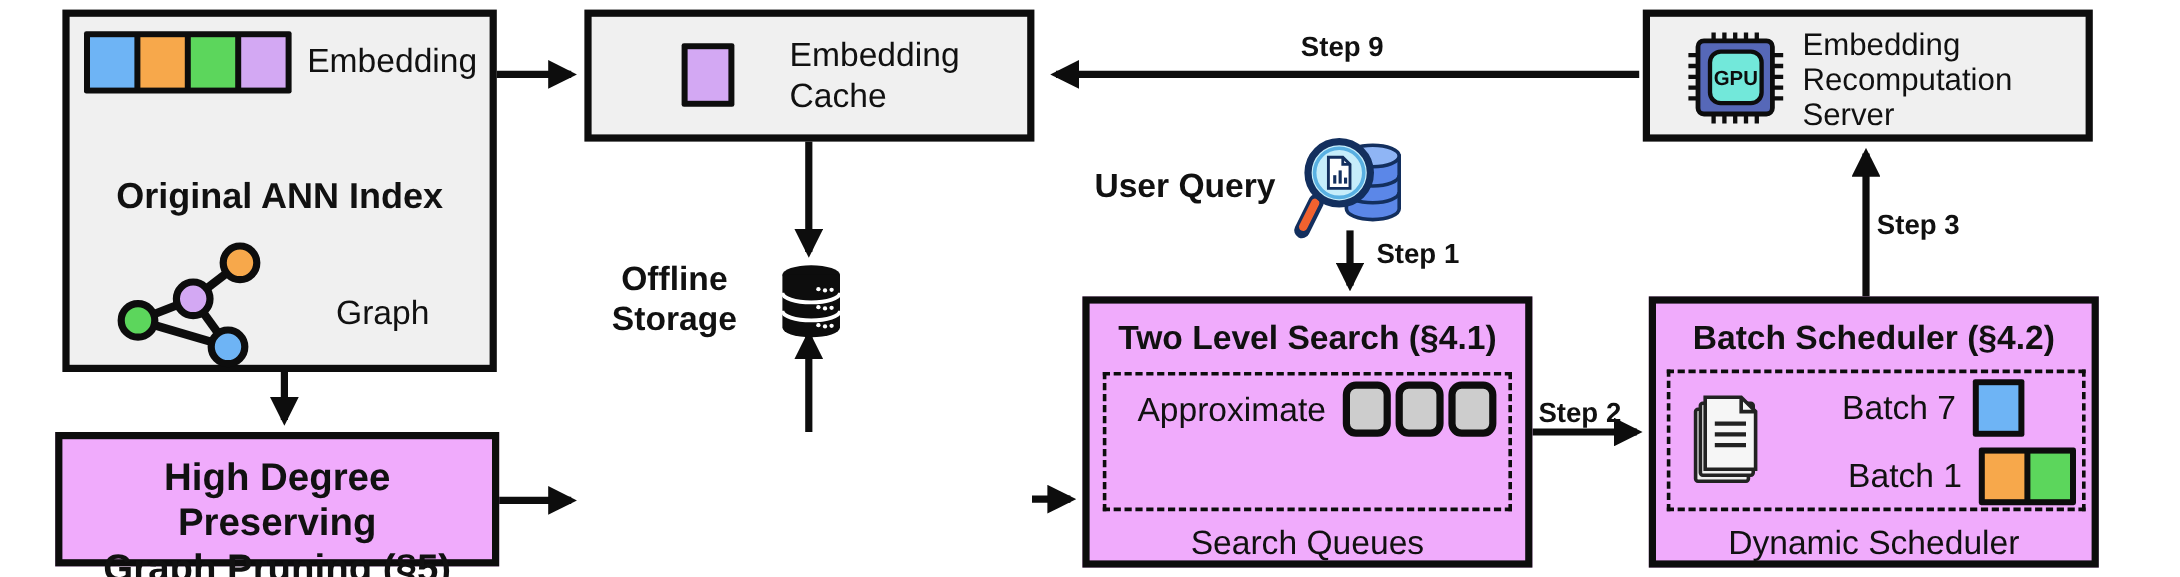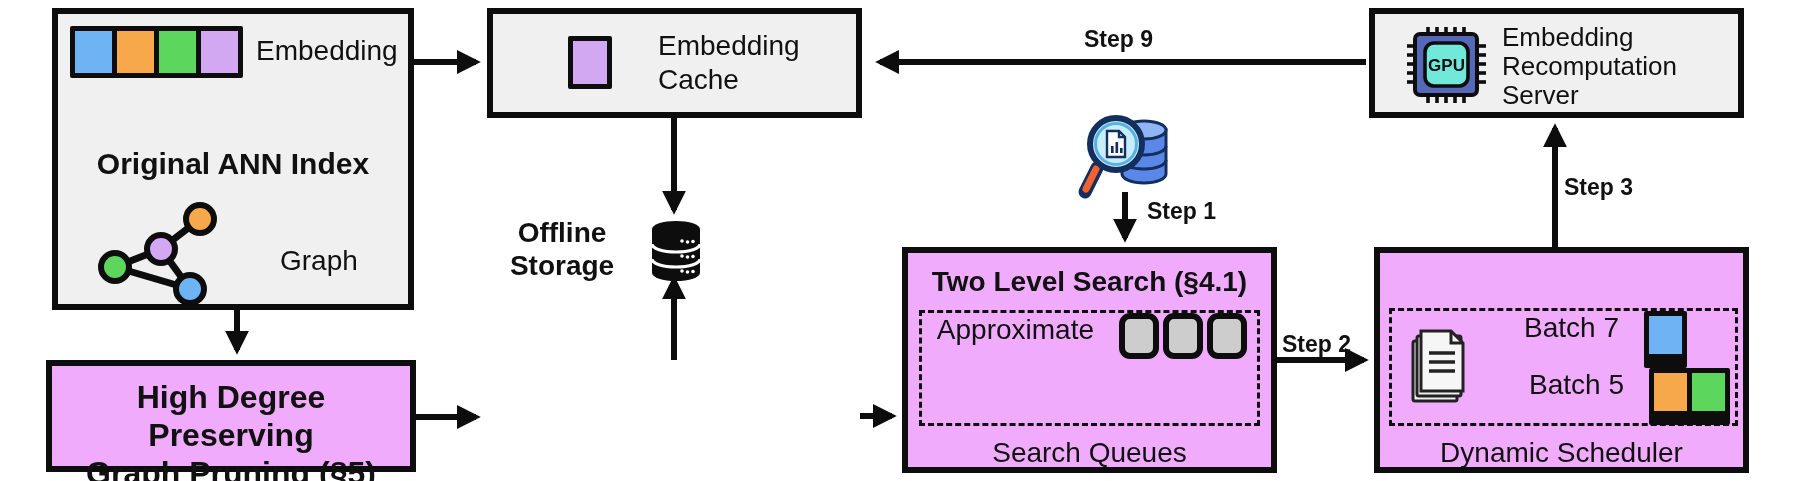--- a/index.html
+++ b/index.html
@@ -12,21 +12,21 @@
   .ml{white-space:pre-line;}
   .lbl{position:absolute;font-size:28px;line-height:33px;}
   .bold{font-weight:bold;}
   .center{text-align:center;}
   .steplbl{position:absolute;font-size:23px;font-weight:bold;white-space:nowrap;}
   
   .sqgroup{display:inline-flex;background:#0d0d0d;padding:5px;gap:5px;border-radius:2px;}
   .sqcell{width:37px;height:42px;}
   .sqcell.small{width:33px;height:38px;}
   
-  .qrow{display:flex;justify-content:flex-end;gap:25px;height:56px;padding-right:10px;}
+  .qrow{display:flex;align-items:center;justify-content:flex-end;gap:14px;height:56px;padding-right:10px;}
   .qsqs{display:flex;gap:4px;}
   .qsq{width:28px;height:34px;border:6px solid #0d0d0d;border-radius:11px;background:#cdcdcd;}
   .dashed{position:absolute;border:3px dashed #0d0d0d;box-sizing:border-box;}
   svg{display:block;}
   .icon{position:absolute;}
 </style>
 </head>
 <body>
 
 <div id="canvas">
@@ -102,20 +102,21 @@
         <circle cx="43" cy="51.5" r="1.8"></circle>
     </g>
   </svg>
 
   <div class="box dark" style="left:2px;top:360px;width:370px;height:112px;">
     <div class="lbl ml bold center" style="left:0;right:0;top:12px;font-size:32px;line-height:38px;">High Degree Preserving
 Graph Pruning (§5)</div>
   </div>
 
 
+  <div class="lbl bold" style="left:868px;top:138px;">User Query</div>
   <svg class="icon" style="left:1032px;top:100px;" width="96" height="102" viewBox="0 0 96 102">
 
     <path d="M46,30 v44 a22,9 0 0 0 44,0 v-44 Z" fill="#5b87e8" stroke="#132f5e" stroke-width="3"></path>
     <path d="M46,46 a22,9 0 0 0 44,0" stroke="#132f5e" stroke-width="3" fill="none"></path>
     <path d="M46,60 a22,9 0 0 0 44,0" stroke="#132f5e" stroke-width="3" fill="none"></path>
     <ellipse cx="68" cy="30" rx="22" ry="9" fill="#8fb5f5" stroke="#132f5e" stroke-width="3"></ellipse>
 
     <line x1="21" y1="68" x2="9" y2="92" stroke="#132f5e" stroke-width="13" stroke-linecap="round"></line>
     <line x1="20" y1="69" x2="10" y2="89" stroke="#f2622f" stroke-width="7" stroke-linecap="round"></line>
 
@@ -143,38 +144,39 @@
           <span class="qsq"></span>
             <span class="qsq"></span>
             <span class="qsq"></span>
         </span>
       </div>
     </div>
     <div class="lbl center" style="left:0;right:0;top:183px;">Search Queues</div>
   </div>
 
   <div class="box dark" style="left:1330px;top:247px;width:375px;height:226px;">
+    <div class="lbl bold center" style="left:0;right:0;top:12px;">Batch Scheduler (§4.2)</div>
     <div class="dashed" style="left:9px;top:55px;width:349px;height:118px;">
       <svg class="icon" style="left:16px;top:14px;" width="66" height="92" viewBox="0 0 66 92">
         <rect x="5" y="16" width="44" height="60" rx="2" fill="#efefef" stroke="#222" stroke-width="3"></rect>
         <rect x="9" y="11" width="44" height="60" rx="2" fill="#efefef" stroke="#222" stroke-width="3"></rect>
         <path d="M13,6 h30 l12,12 v48 h-42 Z" fill="#f6f6f6" stroke="#222" stroke-width="3"></path>
         <path d="M43,6 v12 h12" fill="none" stroke="#222" stroke-width="3"></path>
         <line x1="21" y1="28" x2="47" y2="28" stroke="#222" stroke-width="3.5"></line>
         <line x1="21" y1="37" x2="47" y2="37" stroke="#222" stroke-width="3.5"></line>
         <line x1="21" y1="46" x2="47" y2="46" stroke="#222" stroke-width="3.5"></line>
       </svg>
       <div class="qrow" style="height:57px;padding-right:48px;">
         <span class="lbl" style="position:static;">Batch 7</span>
         <span class="sqgroup">
           <span class="sqcell small" style="background:#6EB4F5;"></span>
         </span>
       </div>
       <div class="qrow" style="height:57px;padding-right:5px;">
-        <span class="lbl" style="position:static;">Batch 5</span>
+        <span class="lbl" style="position:static;">Batch 1</span>
         <span class="sqgroup">
           <span class="sqcell small" style="background:#F7A84B;"></span>
           <span class="sqcell small" style="background:#5CD65C;"></span>
         </span>
       </div>
     </div>
     <div class="lbl center" style="left:0;right:0;top:183px;">Dynamic Scheduler</div>
   </div>
 
   <div class="box" style="left:1325px;top:8px;width:375px;height:110px;">

